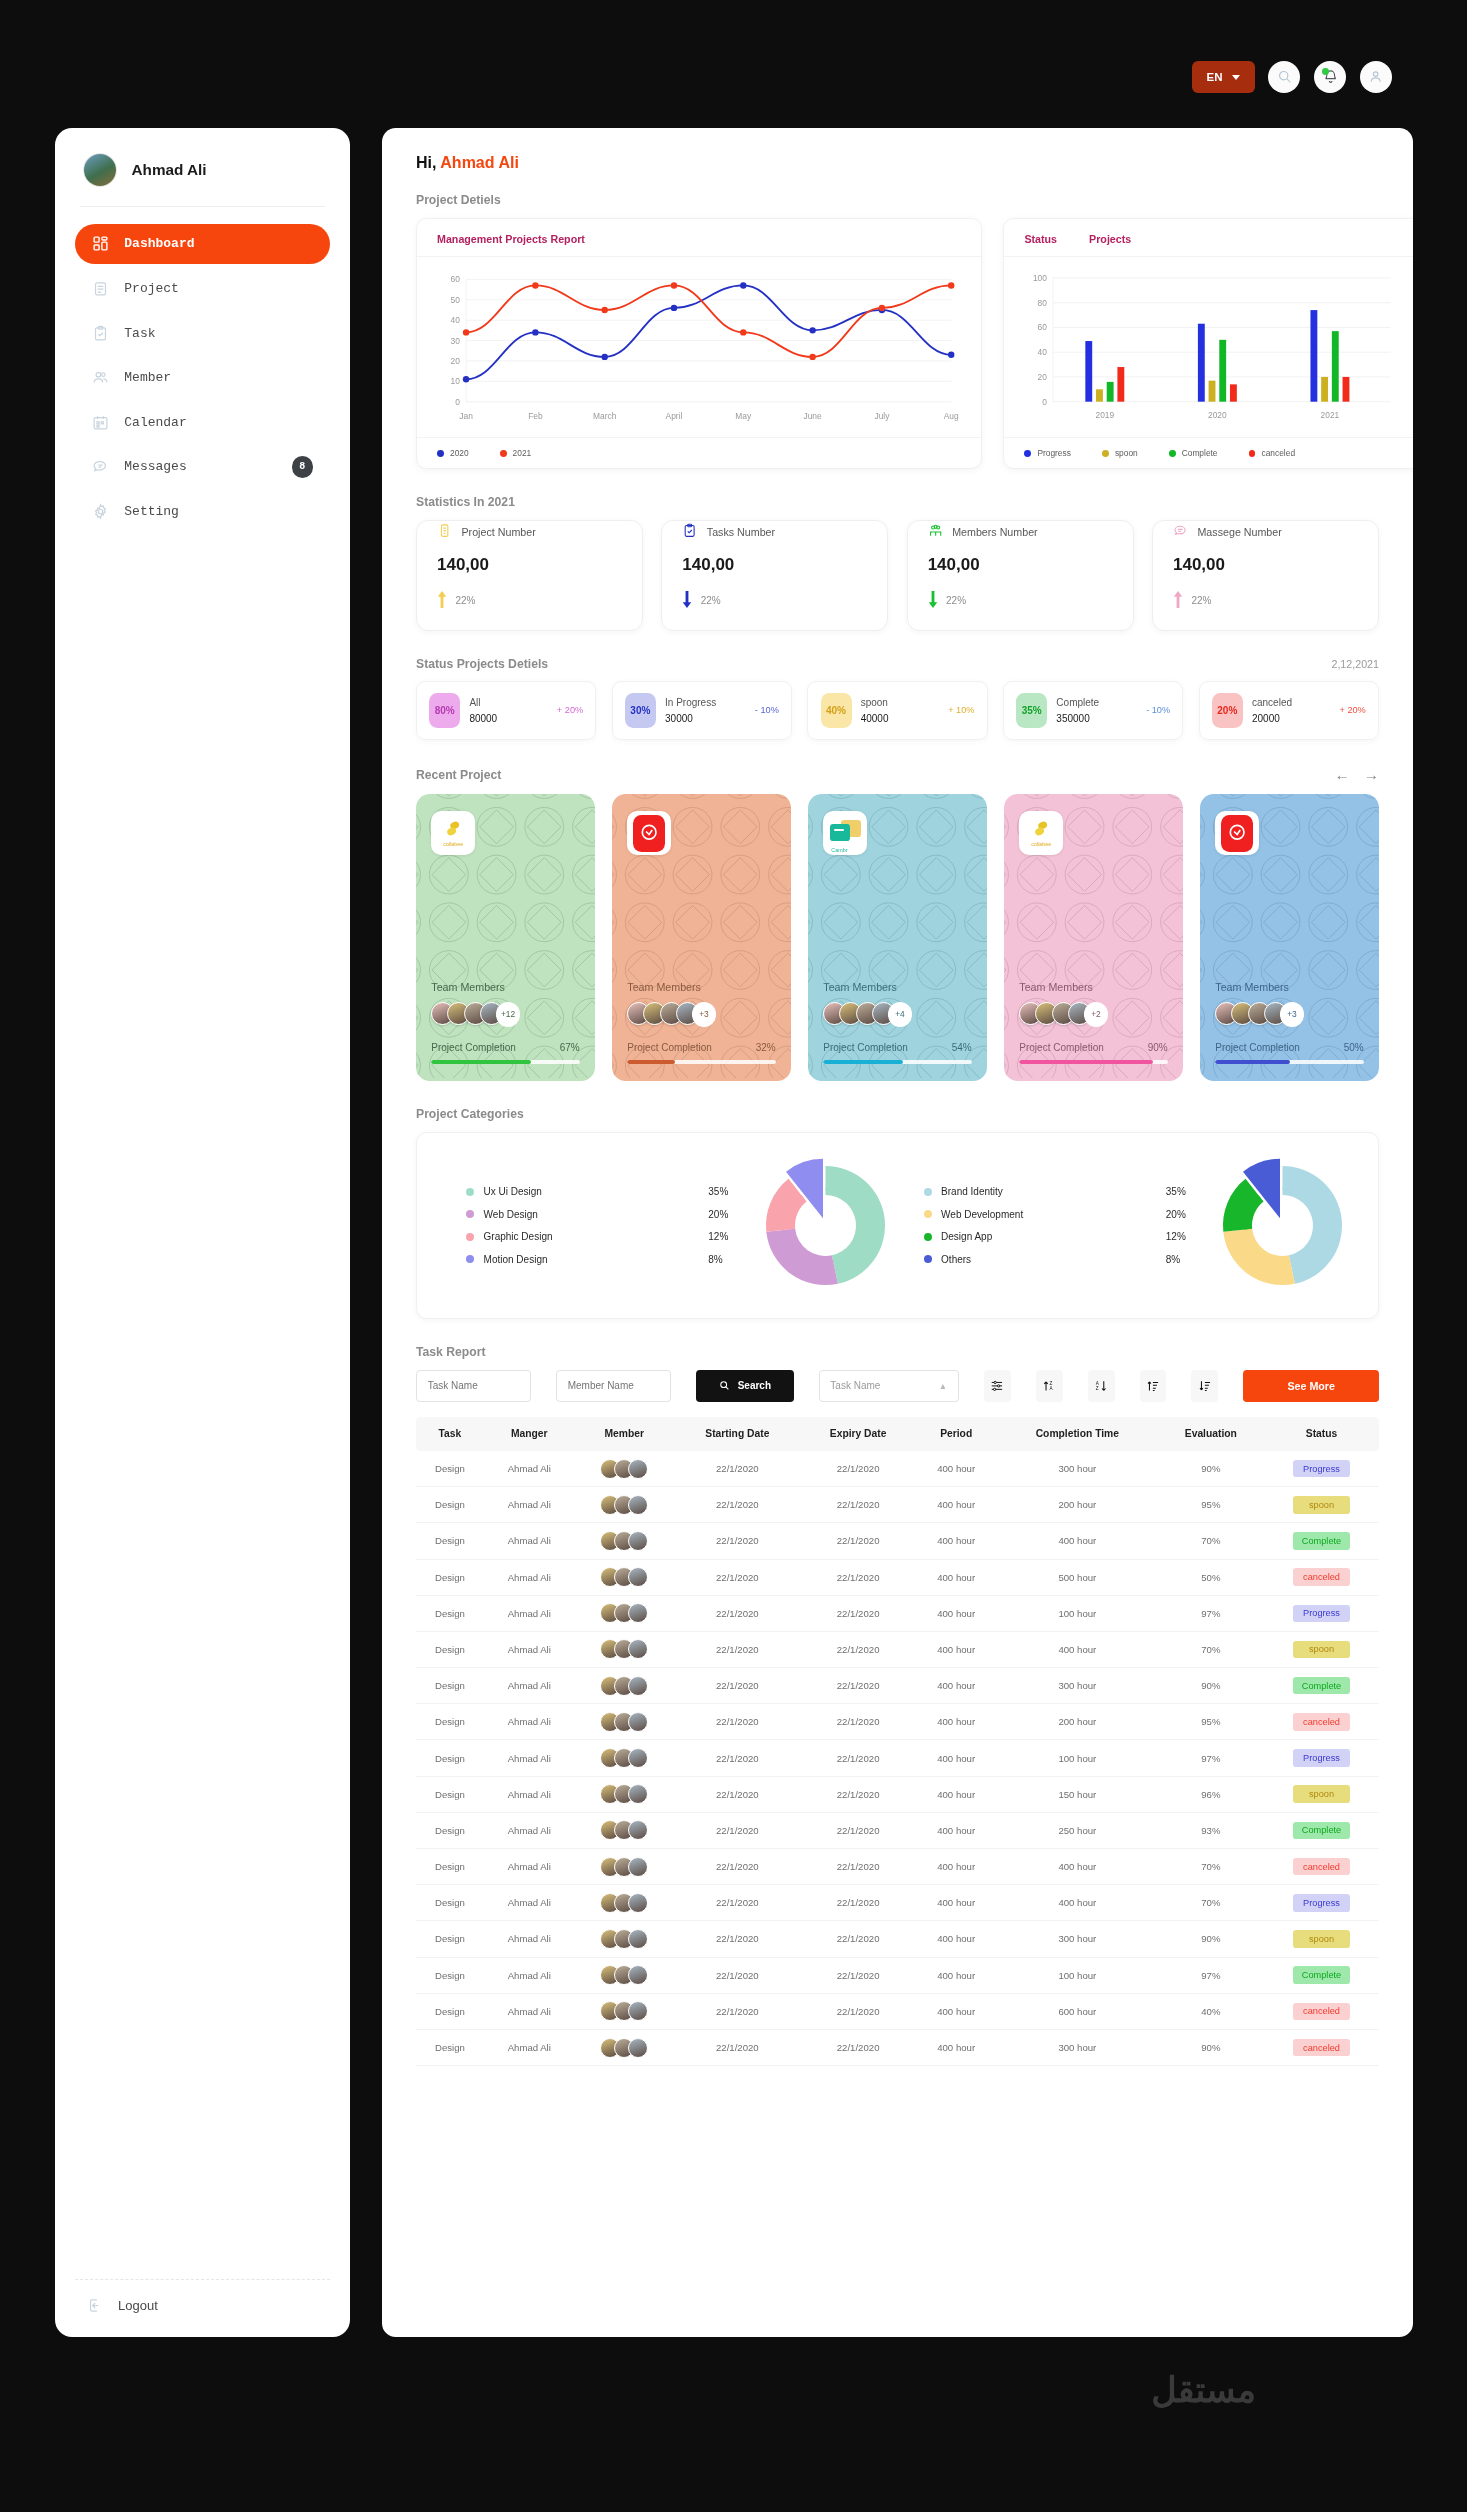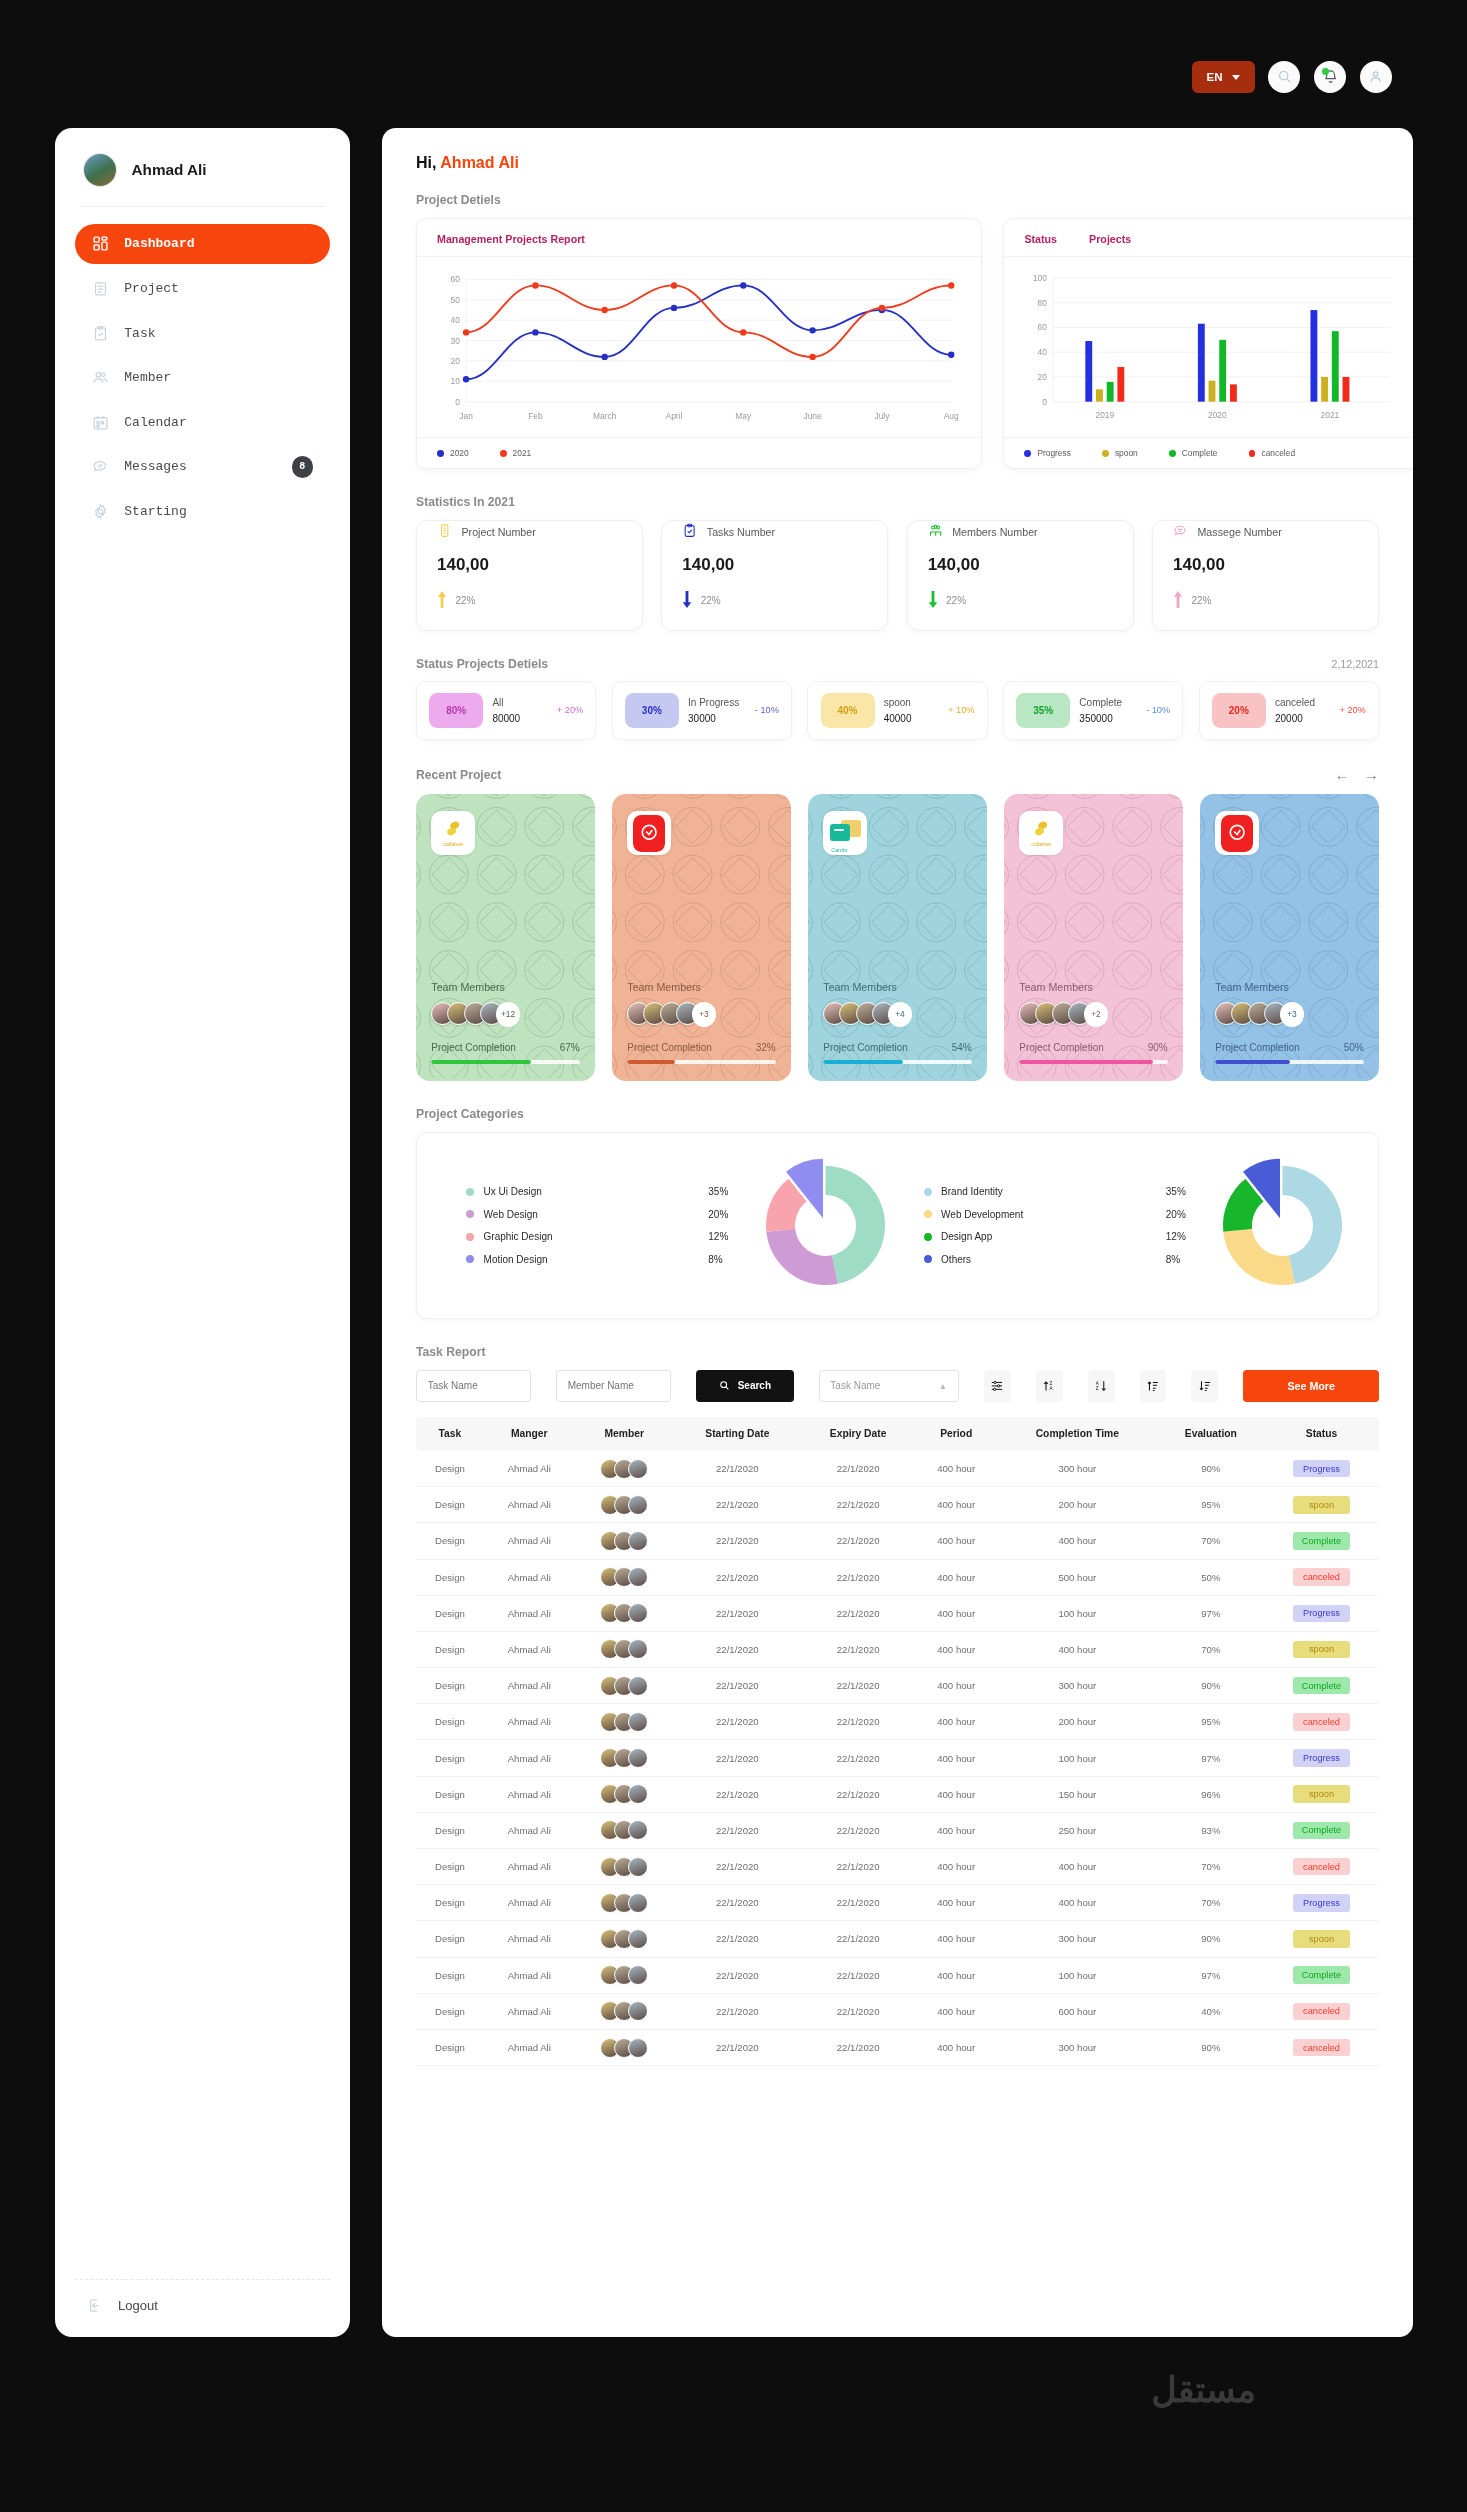--- a/index.html
+++ b/index.html
@@ -80,21 +80,21 @@
   .stats-row { display: flex; gap: 18.3px; margin-bottom: 26px; }
   .stat-card { flex: 1; border: 0.8px solid #eee; border-radius: 12.2px; padding: 2px 20px 20px; box-shadow: 0 1.5px 6.1px rgba(0,0,0,.04); }
   .stat-top { display: flex; align-items: center; gap: 9.2px; margin-bottom: 13.8px; }
   .stat-lbl { font-size: 10.7px; color: #585858; }
   .stat-val { font-size: 17px; font-weight: 700; color: #1a1a1a; margin-bottom: 15.3px; }
   .stat-bot { display: flex; align-items: center; gap: 8.4px; font-size: 10px; color: #8d8d8d; }
 
   
   .status-row { display: flex; gap: 15.3px; margin-bottom: 26px; }
   .status-card { flex: 1; border: 0.8px solid #f0f0f0; border-radius: 9.2px; padding: 10.7px 12.2px; display: flex; align-items: center; gap: 9.2px; box-shadow: 0 1.5px 6.1px rgba(0,0,0,.035); }
-  .st-badge { width: 54px; height: 35px; border-radius: 8.4px; display: flex; align-items: center; justify-content: center; font-size: 10px; font-weight: 700; flex-shrink: 0; }
+  .st-badge { width: 31px; height: 35px; border-radius: 8.4px; display: flex; align-items: center; justify-content: center; font-size: 10px; font-weight: 700; flex-shrink: 0; }
   .st-mid { flex: 1; min-width: 0; }
   .st-name { font-size: 10px; color: #555; margin-bottom: 5.4px; white-space: nowrap; }
   .st-num { font-size: 10px; color: #1a1a1a; }
   .st-delta { font-size: 9.2px; white-space: nowrap; }
 
   
   .arrows { display: flex; gap: 13.8px; color: #808080; font-size: 15.3px; }
   .arrows span { cursor: pointer; }
   .proj-row { display: flex; gap: 17px; margin-bottom: 26px; }
   .proj-card { flex: 1; height: 287px; border-radius: 13.8px; padding: 17px 15.3px; display: flex; flex-direction: column; position: relative; overflow: hidden; }
@@ -251,21 +251,21 @@
         <span class="badge-count">8</span>
       </div>
 
       <div class="nav-item">
         <span class="nav-ico">
             <svg viewBox="0 0 24 24" fill="none" stroke="#c9d4de" stroke-width="1.7">
               <circle cx="12" cy="12" r="3.2"></circle>
               <path d="M12 2.5l1.4 2.3 2.6-.5.5 2.6 2.3 1.4-1.3 2.3 1.3 2.3-2.3 1.4-.5 2.6-2.6-.5L12 21.5l-1.4-2.3-2.6.5-.5-2.6-2.3-1.4 1.3-2.3-1.3-2.3 2.3-1.4.5-2.6 2.6.5z"></path>
             </svg>
           </span>
-        <span>Starting</span>
+        <span>Setting</span>
       </div>
     </div>
 
     <div class="logout-wrap">
       <div class="logout">
         <span class="nav-ico">
             <svg viewBox="0 0 24 24" fill="none" stroke="#c9d4de" stroke-width="1.7">
               <path d="M14 4H7a2 2 0 0 0-2 2v12a2 2 0 0 0 2 2h7"></path>
               <path d="M16 12H9M11.5 8.5 8 12l3.5 3.5"></path>
             </svg>

